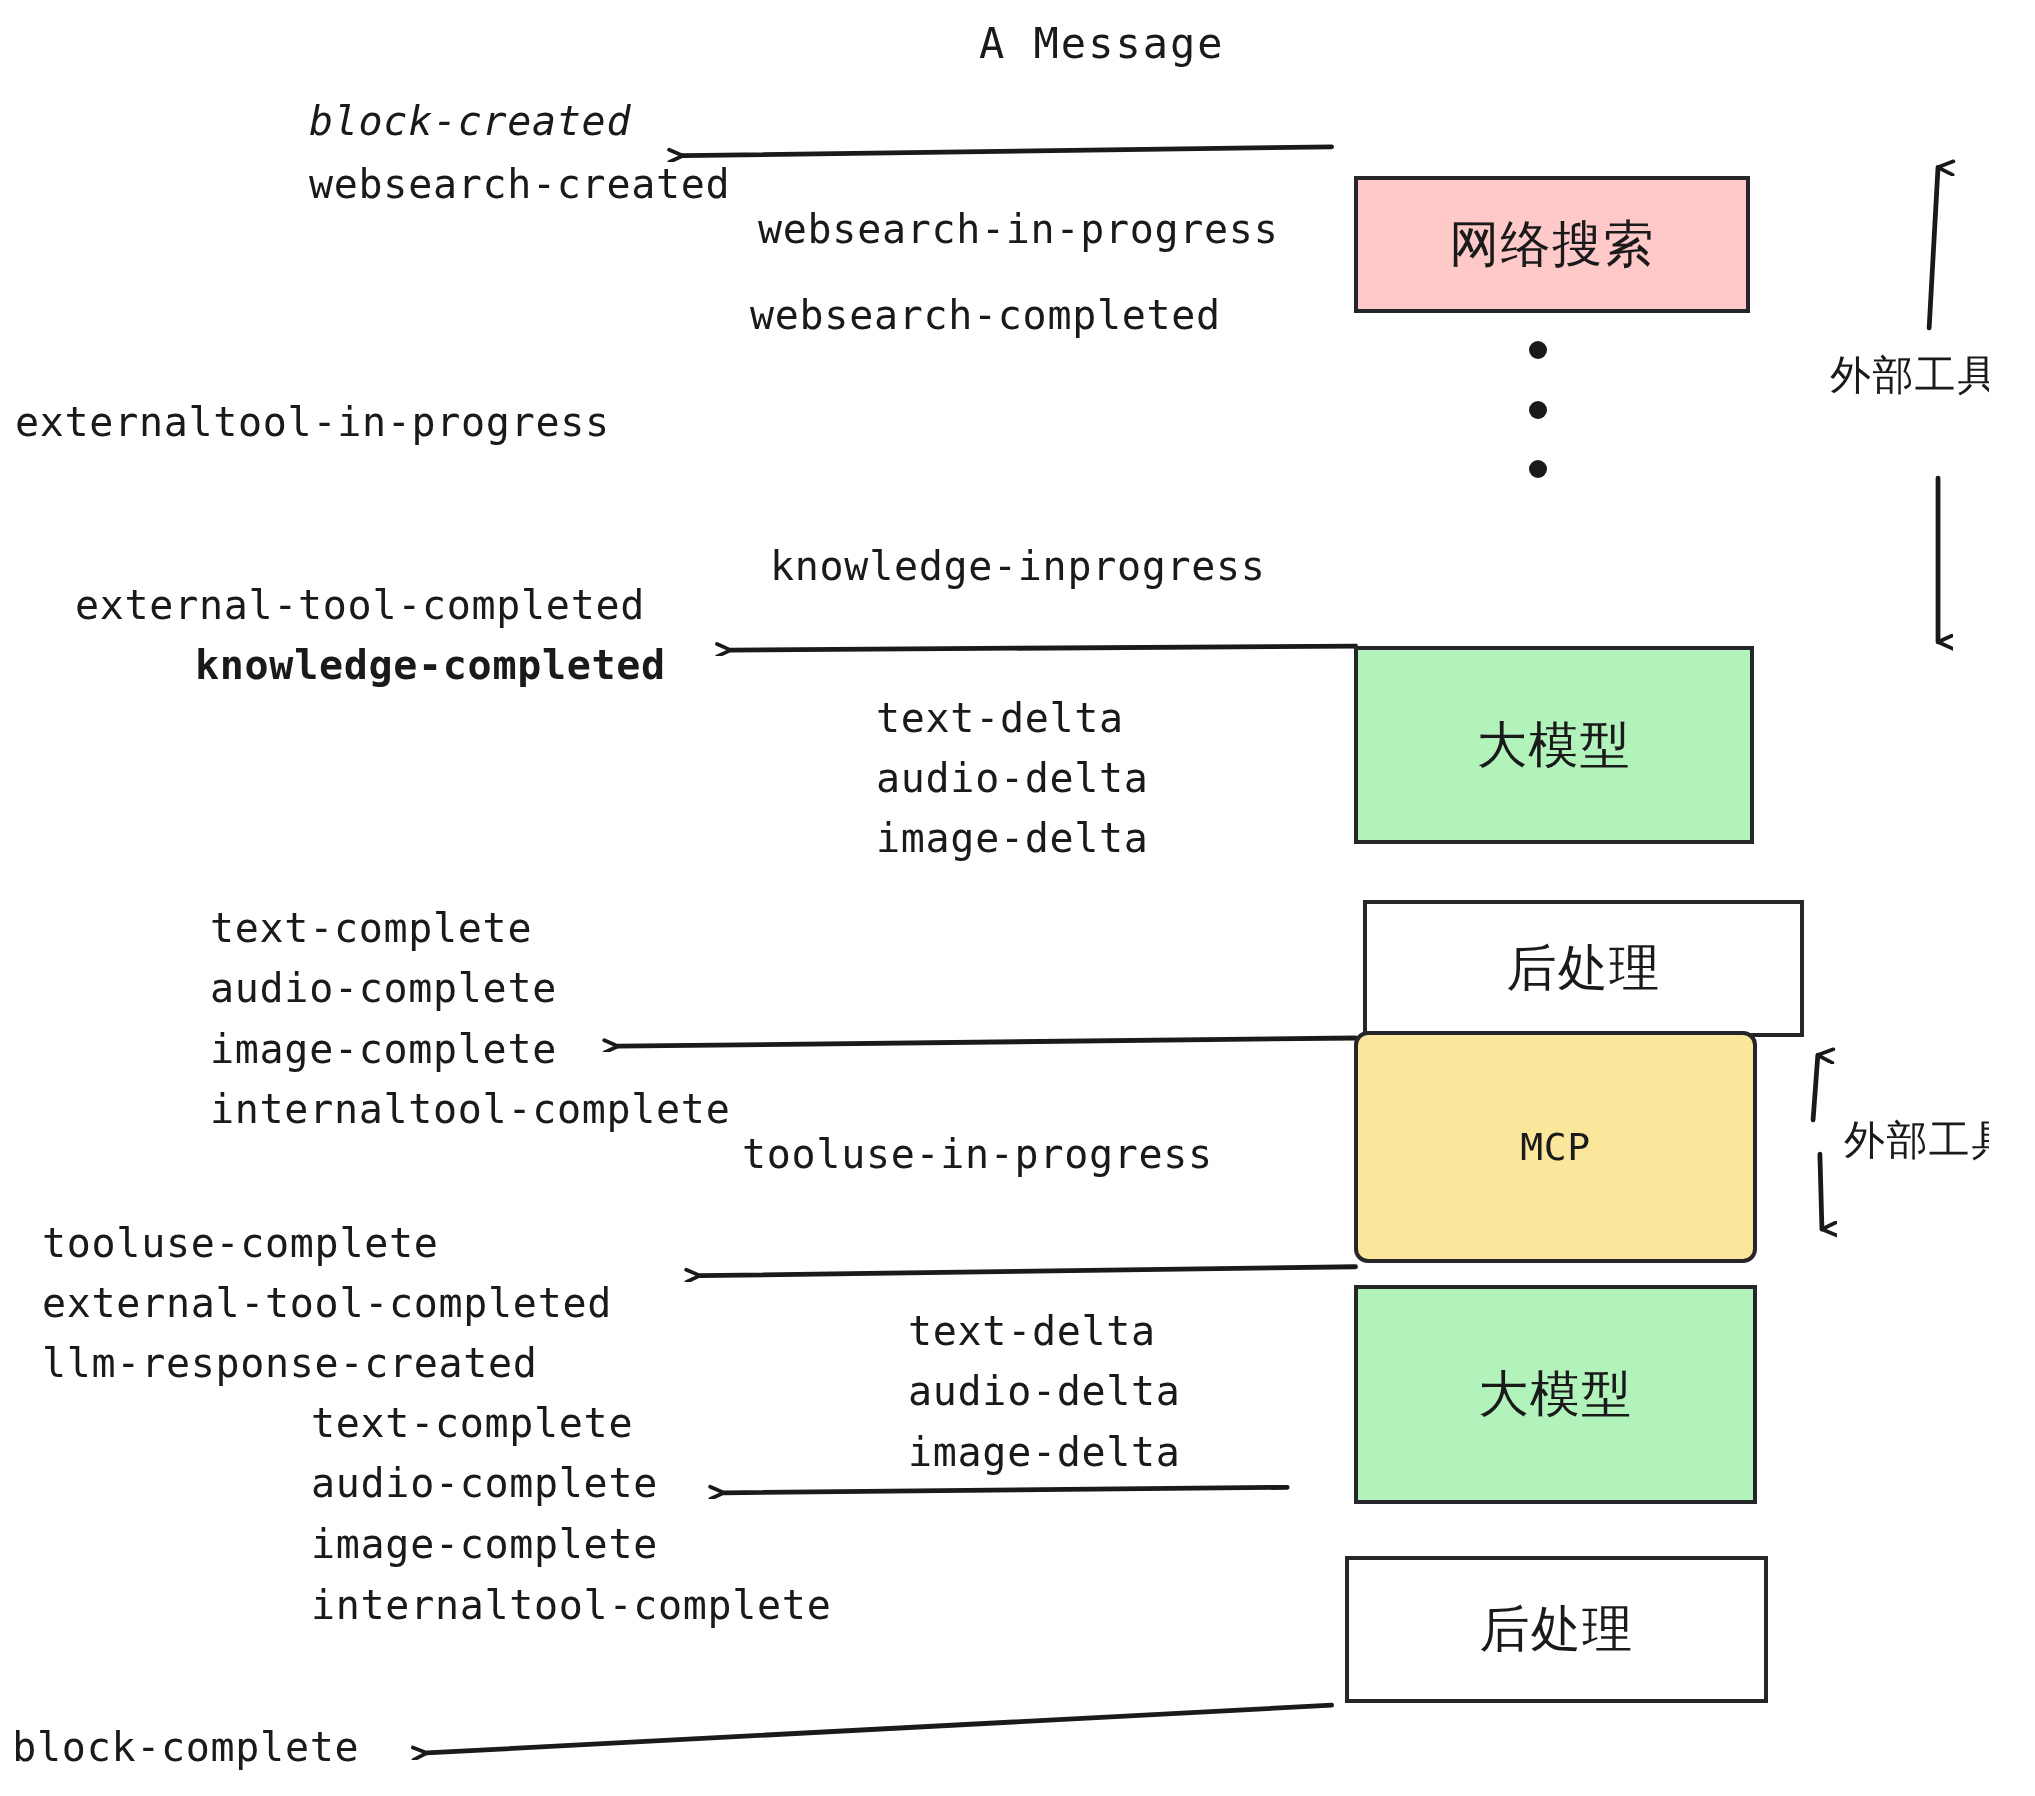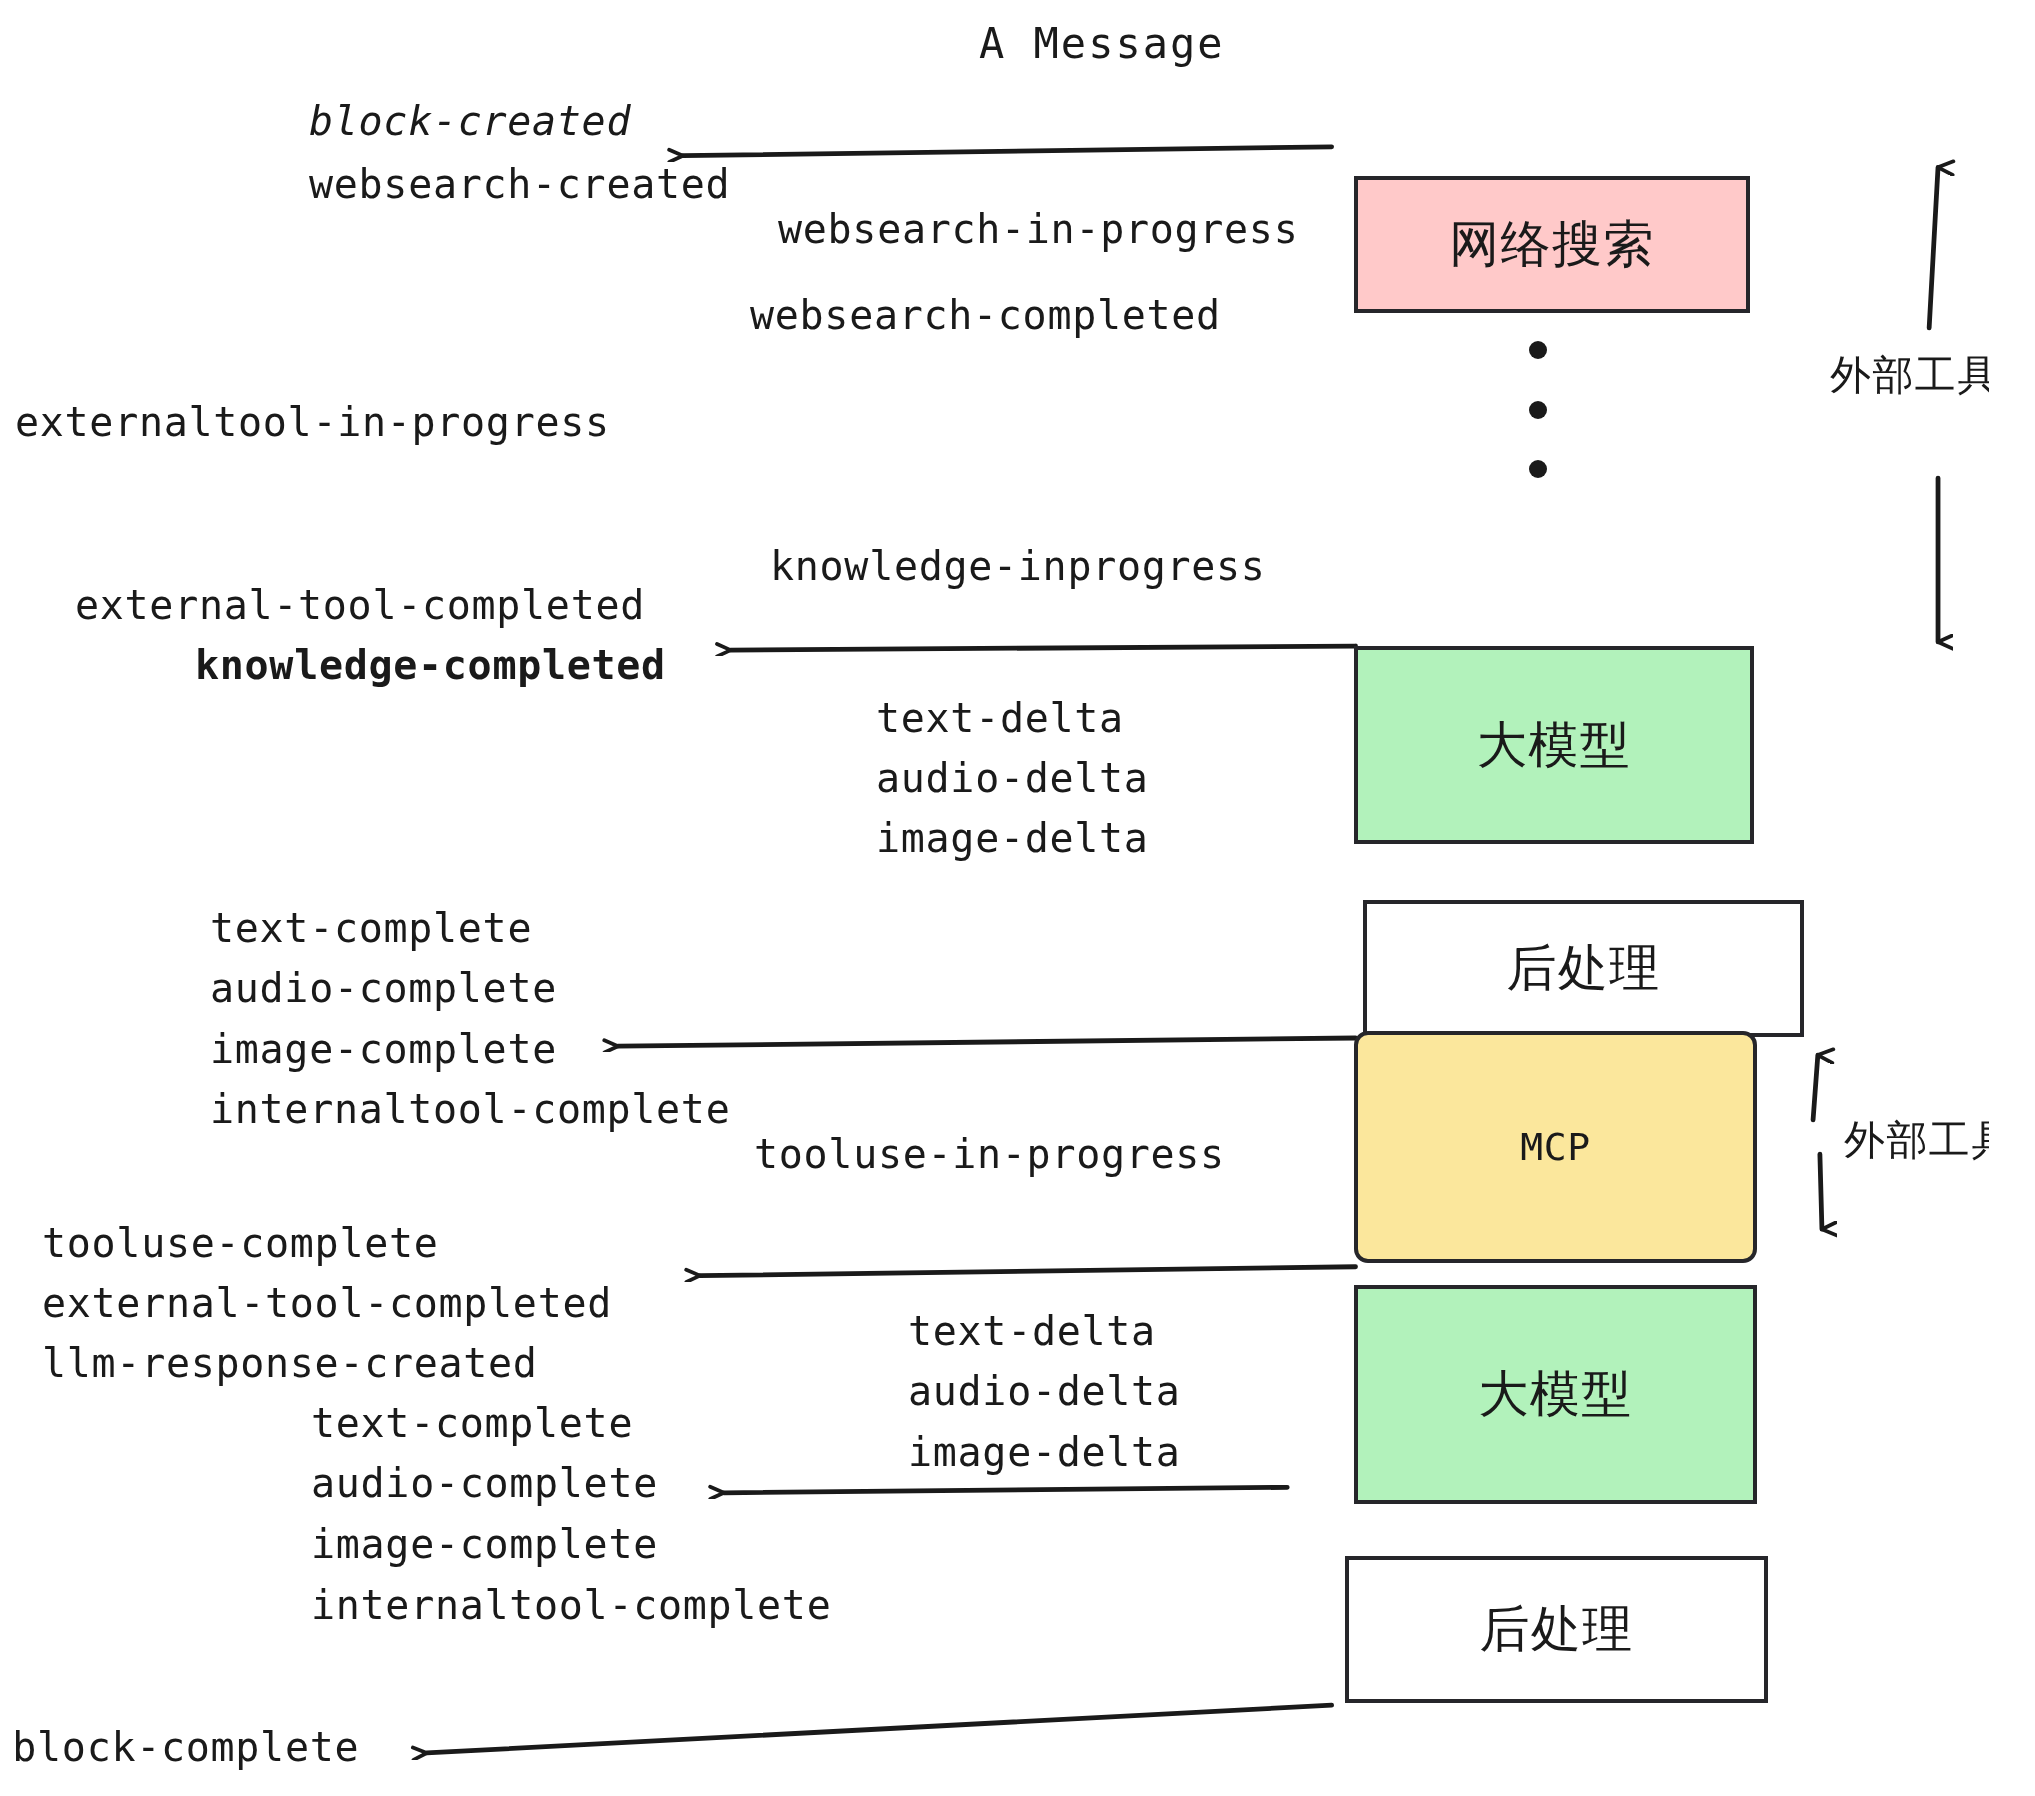--- a/index.html
+++ b/index.html
@@ -146,21 +146,21 @@
   </div>
 
   <div class="grouplabel" style="left:1830px; top:348px;">外部工具</div>
 
   <div class="grouplabel" style="left:1844px; top:1113px;">外部工具</div>
 
   <div class="lbl" style="left:309px; top:101px;font-style:italic;">block-created</div>
 
   <div class="lbl" style="left:309px; top:164px;">websearch-created</div>
 
-  <div class="lbl" style="left:778px; top:209px;">websearch-in-progress</div>
+  <div class="lbl" style="left:758px; top:209px;">websearch-in-progress</div>
 
   <div class="lbl" style="left:750px; top:295px;">websearch-completed</div>
 
   <div class="lbl" style="left:15px; top:402px;">externaltool-in-progress</div>
 
   <div class="lbl" style="left:770px; top:546px;">knowledge-inprogress</div>
 
   <div class="lbl" style="left:75px; top:585px;">external-tool-completed</div>
 
   <div class="lbl" style="left:195px; top:645px;font-weight:bold;">knowledge-completed</div>
@@ -172,21 +172,21 @@
   <div class="lbl" style="left:876px; top:818px;">image-delta</div>
 
   <div class="lbl" style="left:210px; top:908px;">text-complete</div>
 
   <div class="lbl" style="left:210px; top:968px;">audio-complete</div>
 
   <div class="lbl" style="left:210px; top:1029px;">image-complete</div>
 
   <div class="lbl" style="left:210px; top:1089px;">internaltool-complete</div>
 
-  <div class="lbl" style="left:742px; top:1134px;margin-left:12px;">tooluse-in-progress</div>
+  <div class="lbl" style="left:742px; top:1134px;">tooluse-in-progress</div>
 
   <div class="lbl" style="left:42px; top:1223px;">tooluse-complete</div>
 
   <div class="lbl" style="left:42px; top:1283px;">external-tool-completed</div>
 
   <div class="lbl" style="left:42px; top:1343px;">llm-response-created</div>
 
   <div class="lbl" style="left:908px; top:1311px;">text-delta</div>
 
   <div class="lbl" style="left:908px; top:1371px;">audio-delta</div>

